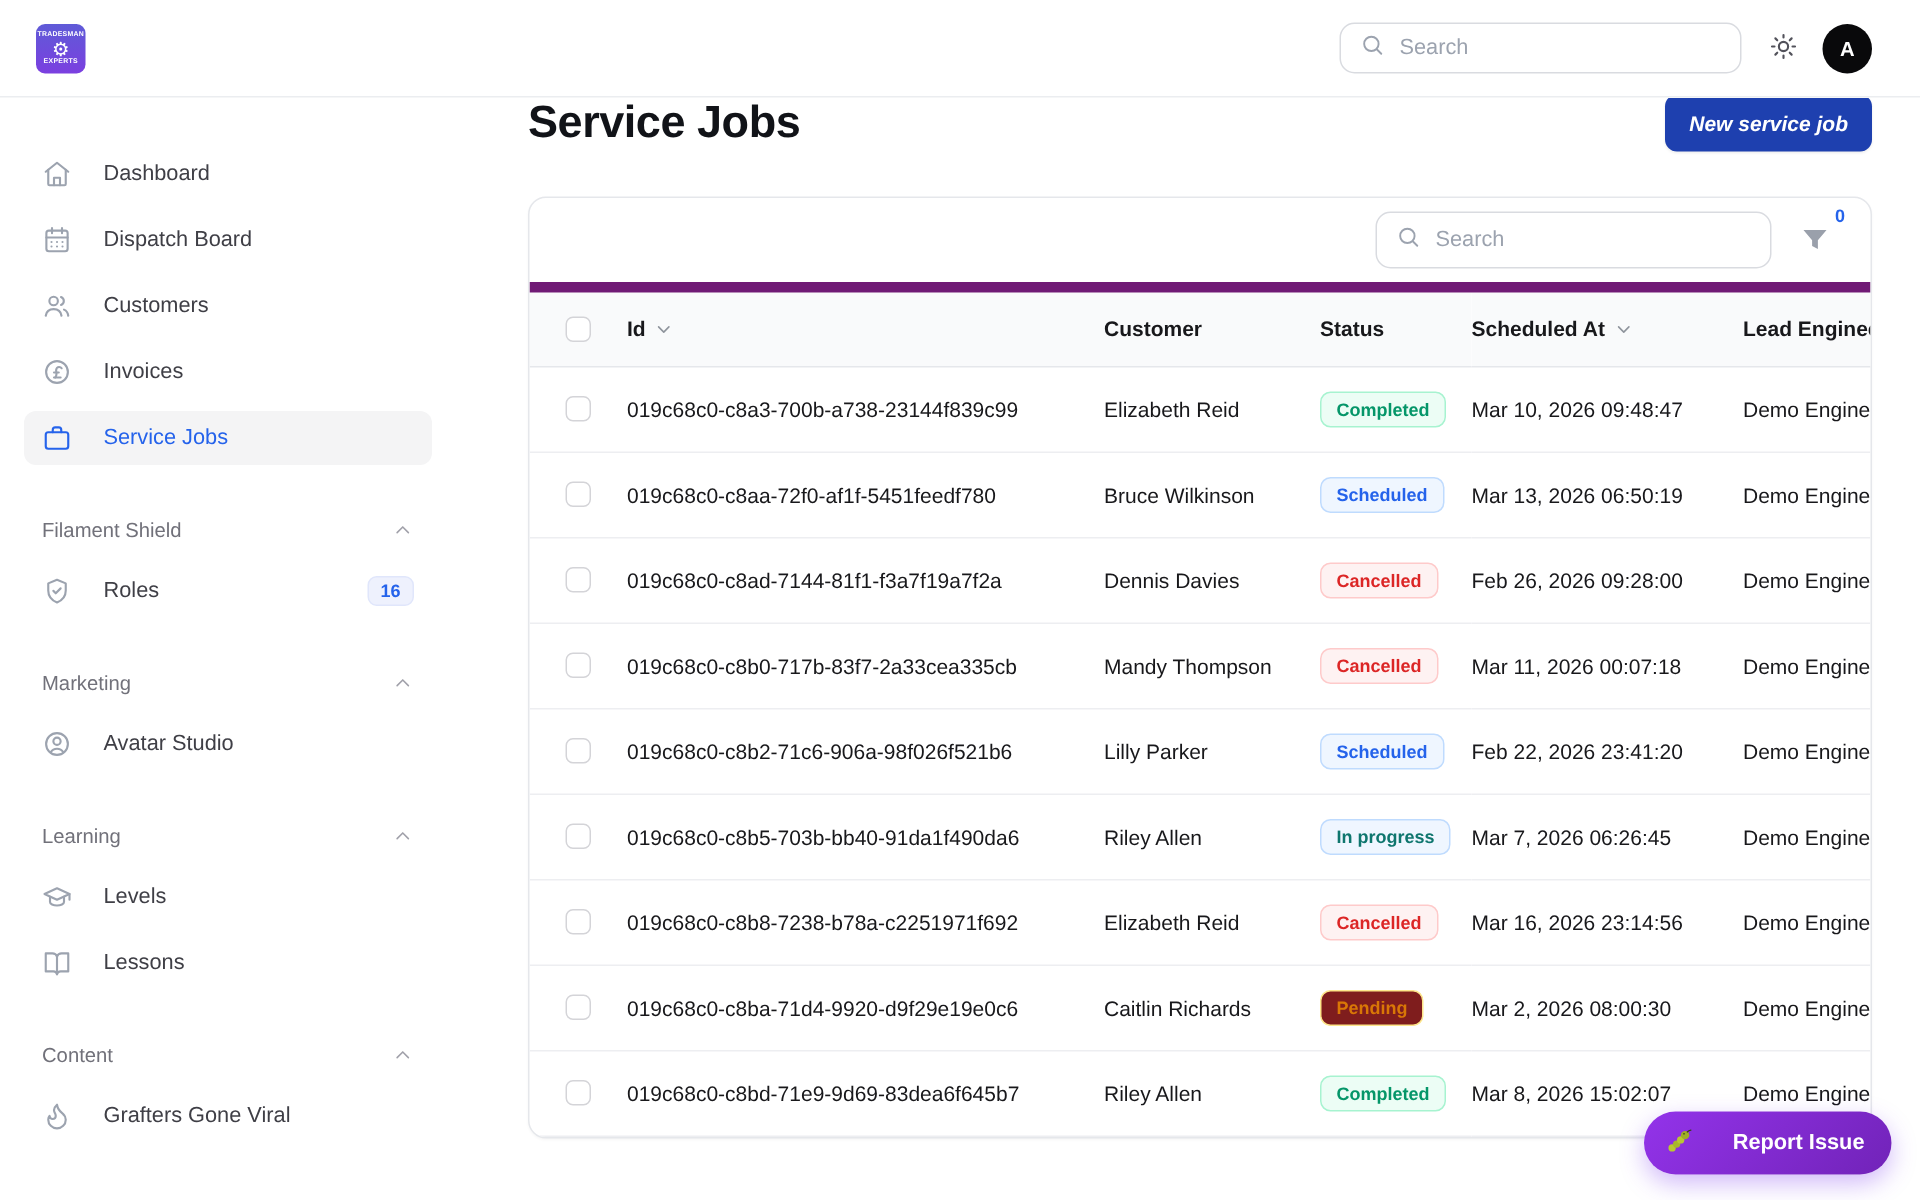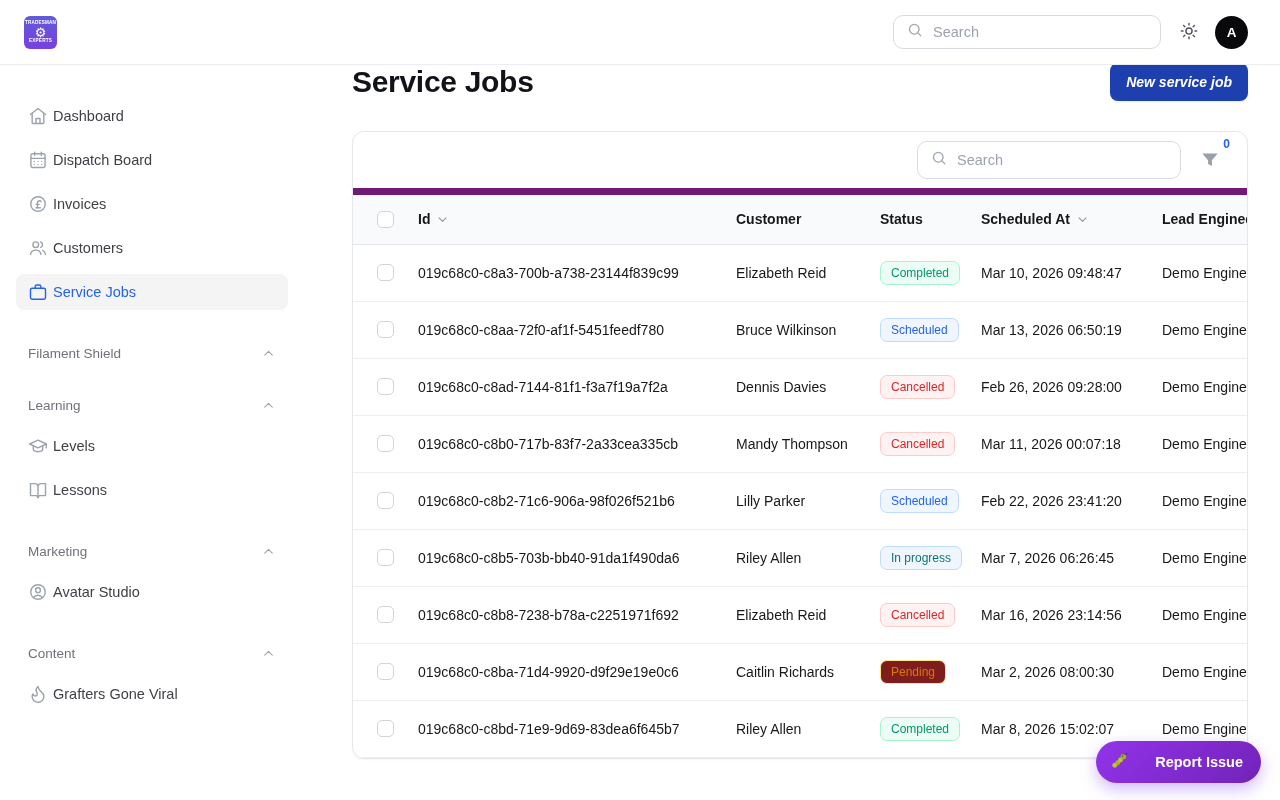--- a/index.html
+++ b/index.html
@@ -25,21 +25,21 @@
   input::placeholder { color: #9ca3af; }
   .icon-btn { margin-left: 18px; background: none; border: none; color: #52525b;
     cursor: pointer; display: flex; align-items: center; }
   .avatar { margin-left: 16px; width: 33px; height: 33px; border-radius: 50%;
     background: #09090b; color: #fff; font-size: 13.5px; font-weight: 600;
     display: flex; align-items: center; justify-content: center; cursor: pointer; }
 
   
   .sidebar { position: fixed; top: 65px; left: 0; bottom: 0; width: 304px;
     padding: 33px 16px 0; overflow: hidden; background: #fff; }
-  .side-item { display: flex; align-items: center; gap: 5px; height: 36px;
+  .side-item { display: flex; align-items: center; gap: 21px; height: 36px;
     padding: 0 12px; border-radius: 8px; margin-bottom: 8px; color: #3f3f46;
     font-size: 14.5px; font-weight: 500; cursor: pointer; }
   .side-item svg { color: #9ca3af; flex: 0 0 auto; }
   .side-item.active { background: #f4f4f5; color: var(--accent); }
   .side-item.active svg { color: var(--accent); }
   .side-badge { margin-left: auto; font-size: 12px; font-weight: 600; color: var(--accent);
     background: #eef1fd; border: 1px solid #e0e6fb; border-radius: 6px; padding: 2px 8px; }
   .side-group { margin-top: 34px; }
   .side-group-header { display: flex; align-items: center; justify-content: space-between;
     height: 18px; margin-bottom: 14px; padding: 0 12px; color: #71717a;
@@ -76,21 +76,21 @@
   thead th { background: #f9fafb; height: 49px; text-align: left; font-weight: 700;
     color: #18181b; border-bottom: 1px solid #e5e7eb; padding: 0 12px 0 0; white-space: nowrap; overflow: hidden; }
   .th-inner { display: flex; align-items: center; gap: 5px; }
   .th-inner svg { color: #8f949c; flex: 0 0 auto; }
   tbody td { height: 57px; border-bottom: 1px solid #edeef1; color: #18181b;
     padding: 0 12px 0 0; white-space: nowrap; overflow: hidden; }
   .checkbox-cell { padding-left: 24px !important; }
   input[type="checkbox"] { appearance: none; -webkit-appearance: none; width: 17px; height: 17px;
     border: 1px solid #d4d4d8; border-radius: 5px; background: #fff; cursor: pointer; display: block; }
   .badge { display: inline-flex; align-items: center; height: 24px; padding: 0 10px;
-    border-radius: 7px; font-size: 12px; font-weight: 400; border: 1px solid; white-space: nowrap; }
+    border-radius: 7px; font-size: 12px; font-weight: 700; border: 1px solid; white-space: nowrap; }
 
   
   .report-btn { position: fixed; right: 19px; bottom: 17px; height: 42px; border-radius: 21px;
     padding: 0 18px 0 14px; display: flex; align-items: center; gap: 26px;
     background: linear-gradient(135deg,#9333ea 0%,#7123b8 100%); color: #fff;
     font-size: 14.5px; font-weight: 600; border: none; cursor: pointer; font-family: inherit;
     box-shadow: 0 6px 16px rgba(124,58,237,.35); z-index: 40; }
 </style>
 </head>
 <body>
@@ -135,38 +135,38 @@
             <rect x="3.5" y="4.5" width="17" height="16.5" rx="2"></rect>
             <path d="M8 2.5v4M16 2.5v4M3.5 10h17"></path>
             <path d="M7.6 13.6h.01M12 13.6h.01M16.4 13.6h.01M7.6 17.2h.01M12 17.2h.01M16.4 17.2h.01"></path>
           </svg>
         </span>
         <span>Dispatch Board</span>
       </a>
       <a class="side-item">
         <span style="display:flex">
           <svg width="20" height="20" viewBox="0 0 24 24" fill="none" stroke="currentColor" stroke-width="1.7" stroke-linecap="round" stroke-linejoin="round">
+            <circle cx="9.3" cy="8" r="3.4"></circle>
+            <path d="M3 19.8c.5-3.4 3-5.3 6.3-5.3s5.8 1.9 6.3 5.3"></path>
+            <path d="M15.2 4.8a3.4 3.4 0 0 1 0 6.4"></path>
+            <path d="M17.6 14.9c1.9.8 3.1 2.5 3.4 4.9"></path>
+          </svg>
+        </span>
+        <span>Customers</span>
+      </a>
+      <a class="side-item">
+        <span style="display:flex">
+          <svg width="20" height="20" viewBox="0 0 24 24" fill="none" stroke="currentColor" stroke-width="1.7" stroke-linecap="round" stroke-linejoin="round">
             <circle cx="12" cy="12" r="8.7"></circle>
             <path d="M9.6 16.4h5.3"></path>
             <path d="M10.6 16.4c.7-1 1-2 1-3.1 0-.9-.3-1.7-.3-2.6 0-1.6 1-2.7 2.4-2.7.9 0 1.6.4 2 1"></path>
             <path d="M9.6 12.4h3.8"></path>
           </svg>
         </span>
         <span>Invoices</span>
-      </a>
-      <a class="side-item">
-        <span style="display:flex">
-          <svg width="20" height="20" viewBox="0 0 24 24" fill="none" stroke="currentColor" stroke-width="1.7" stroke-linecap="round" stroke-linejoin="round">
-            <circle cx="9.3" cy="8" r="3.4"></circle>
-            <path d="M3 19.8c.5-3.4 3-5.3 6.3-5.3s5.8 1.9 6.3 5.3"></path>
-            <path d="M15.2 4.8a3.4 3.4 0 0 1 0 6.4"></path>
-            <path d="M17.6 14.9c1.9.8 3.1 2.5 3.4 4.9"></path>
-          </svg>
-        </span>
-        <span>Customers</span>
       </a>
       <a class="side-item active">
         <span style="display:flex">
           <svg width="20" height="20" viewBox="0 0 24 24" fill="none" stroke="currentColor" stroke-width="1.7" stroke-linecap="round" stroke-linejoin="round">
             <rect x="3" y="7.4" width="18" height="13.2" rx="2"></rect>
             <path d="M8.6 7.4V5.5a2 2 0 0 1 2-2h2.8a2 2 0 0 1 2 2v1.9"></path>
           </svg>
         </span>
         <span>Service Jobs</span>
       </a>
@@ -174,69 +174,79 @@
   <div id="side-groups">
       <div class="side-group">
         <button class="side-group-header">
           <span>Filament Shield</span>
           <span style="display:flex">
             <svg width="15" height="15" viewBox="0 0 24 24" fill="none" stroke="currentColor" stroke-width="1.7" stroke-linecap="round" stroke-linejoin="round">
               <path d="m6 14.5 6-6 6 6"></path>
             </svg>
           </span>
         </button>
-      </div>
-      <div class="side-group">
-        <button class="side-group-header">
-          <span>Learning</span>
-          <span style="display:flex">
-            <svg width="15" height="15" viewBox="0 0 24 24" fill="none" stroke="currentColor" stroke-width="1.7" stroke-linecap="round" stroke-linejoin="round">
-              <path d="m6 14.5 6-6 6 6"></path>
-            </svg>
-          </span>
-        </button>
         <a class="side-item">
           <span style="display:flex">
             <svg width="20" height="20" viewBox="0 0 24 24" fill="none" stroke="currentColor" stroke-width="1.7" stroke-linecap="round" stroke-linejoin="round">
-              <path d="M2 9.6 12 5l10 4.6-10 4.6z"></path>
-              <path d="M6.4 11.9v4.1c0 1.5 2.5 2.8 5.6 2.8s5.6-1.3 5.6-2.8v-4.1"></path>
-              <path d="M22 9.6v4.6"></path>
-            </svg>
-          </span>
-          <span>Levels</span>
-        </a>
-        <a class="side-item">
-          <span style="display:flex">
-            <svg width="20" height="20" viewBox="0 0 24 24" fill="none" stroke="currentColor" stroke-width="1.7" stroke-linecap="round" stroke-linejoin="round">
-              <path d="M12 6.6A4 4 0 0 0 8.4 4.3H3v14.4h6a3 3 0 0 1 3 2.3"></path>
-              <path d="M12 6.6a4 4 0 0 1 3.6-2.3H21v14.4h-6a3 3 0 0 0-3 2.3"></path>
-              <path d="M12 6.6V21"></path>
-            </svg>
-          </span>
-          <span>Lessons</span>
+              <path d="M12 21.2c-4.4-1.8-7-5-7-9.6V5.9L12 3l7 2.9v5.7c0 4.6-2.6 7.8-7 9.6z"></path>
+              <path d="m9.1 11.9 1.9 1.9 3.9-3.9"></path>
+            </svg>
+          </span>
+          <span>Roles</span>
+          <span class="side-badge">16</span>
         </a>
       </div>
       <div class="side-group">
         <button class="side-group-header">
           <span>Marketing</span>
           <span style="display:flex">
             <svg width="15" height="15" viewBox="0 0 24 24" fill="none" stroke="currentColor" stroke-width="1.7" stroke-linecap="round" stroke-linejoin="round">
               <path d="m6 14.5 6-6 6 6"></path>
             </svg>
           </span>
         </button>
         <a class="side-item">
           <span style="display:flex">
             <svg width="20" height="20" viewBox="0 0 24 24" fill="none" stroke="currentColor" stroke-width="1.7" stroke-linecap="round" stroke-linejoin="round">
               <circle cx="12" cy="12" r="8.7"></circle>
               <circle cx="12" cy="9.8" r="2.9"></circle>
               <path d="M6.9 18.6a6.1 6.1 0 0 1 10.2 0"></path>
             </svg>
           </span>
           <span>Avatar Studio</span>
+        </a>
+      </div>
+      <div class="side-group">
+        <button class="side-group-header">
+          <span>Learning</span>
+          <span style="display:flex">
+            <svg width="15" height="15" viewBox="0 0 24 24" fill="none" stroke="currentColor" stroke-width="1.7" stroke-linecap="round" stroke-linejoin="round">
+              <path d="m6 14.5 6-6 6 6"></path>
+            </svg>
+          </span>
+        </button>
+        <a class="side-item">
+          <span style="display:flex">
+            <svg width="20" height="20" viewBox="0 0 24 24" fill="none" stroke="currentColor" stroke-width="1.7" stroke-linecap="round" stroke-linejoin="round">
+              <path d="M2 9.6 12 5l10 4.6-10 4.6z"></path>
+              <path d="M6.4 11.9v4.1c0 1.5 2.5 2.8 5.6 2.8s5.6-1.3 5.6-2.8v-4.1"></path>
+              <path d="M22 9.6v4.6"></path>
+            </svg>
+          </span>
+          <span>Levels</span>
+        </a>
+        <a class="side-item">
+          <span style="display:flex">
+            <svg width="20" height="20" viewBox="0 0 24 24" fill="none" stroke="currentColor" stroke-width="1.7" stroke-linecap="round" stroke-linejoin="round">
+              <path d="M12 6.6A4 4 0 0 0 8.4 4.3H3v14.4h6a3 3 0 0 1 3 2.3"></path>
+              <path d="M12 6.6a4 4 0 0 1 3.6-2.3H21v14.4h-6a3 3 0 0 0-3 2.3"></path>
+              <path d="M12 6.6V21"></path>
+            </svg>
+          </span>
+          <span>Lessons</span>
         </a>
       </div>
       <div class="side-group">
         <button class="side-group-header">
           <span>Content</span>
           <span style="display:flex">
             <svg width="15" height="15" viewBox="0 0 24 24" fill="none" stroke="currentColor" stroke-width="1.7" stroke-linecap="round" stroke-linejoin="round">
               <path d="m6 14.5 6-6 6 6"></path>
             </svg>
           </span>

